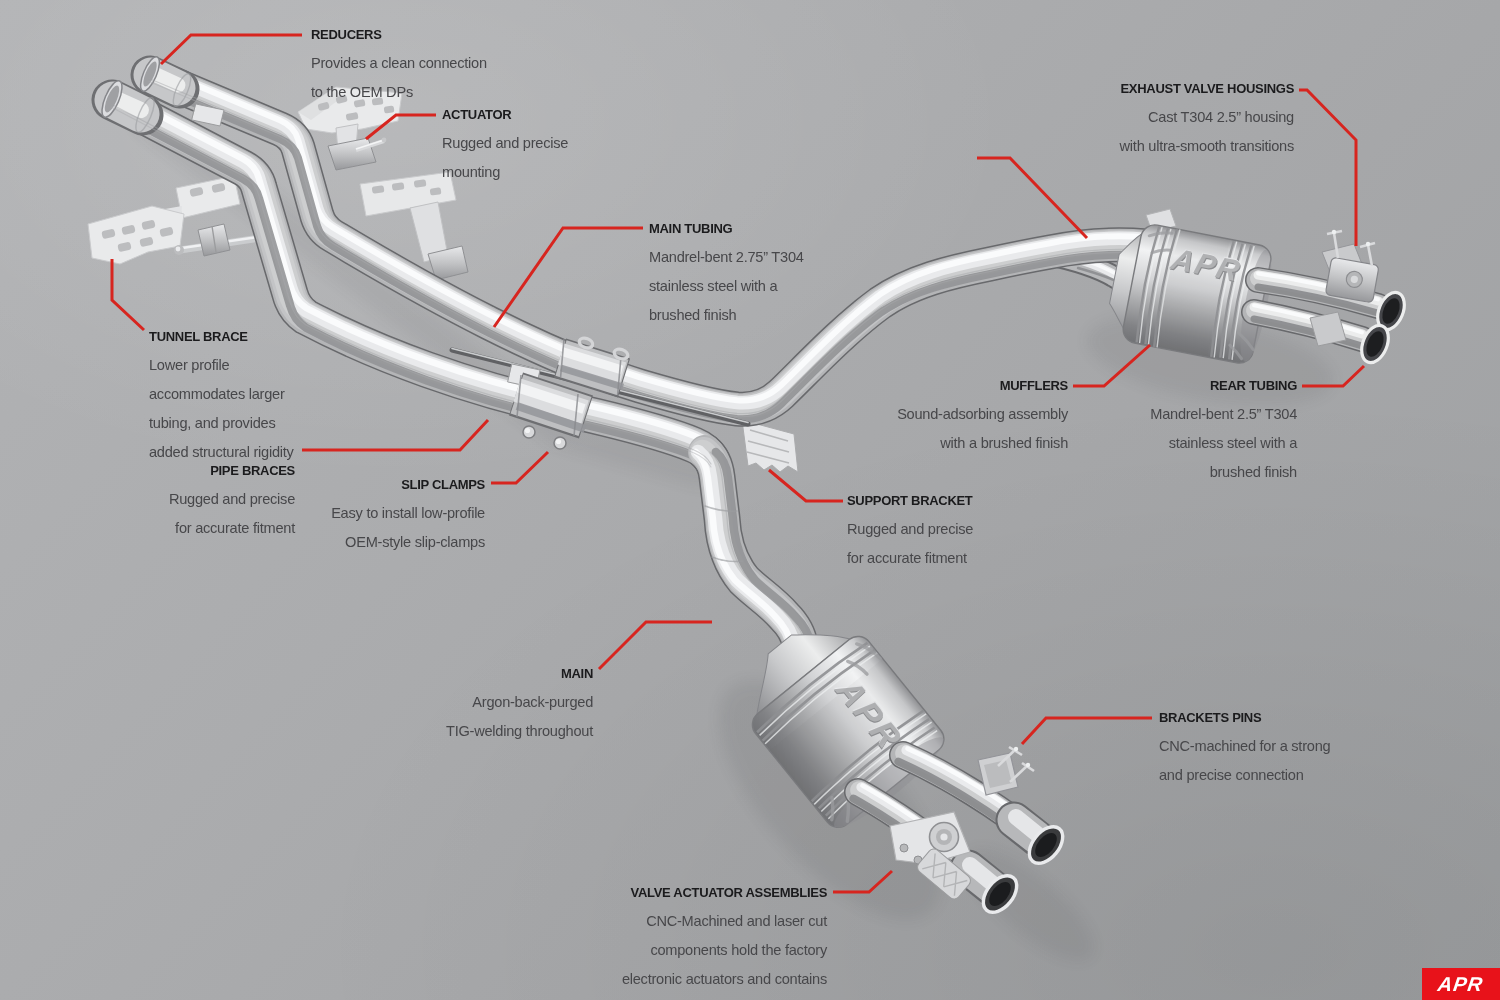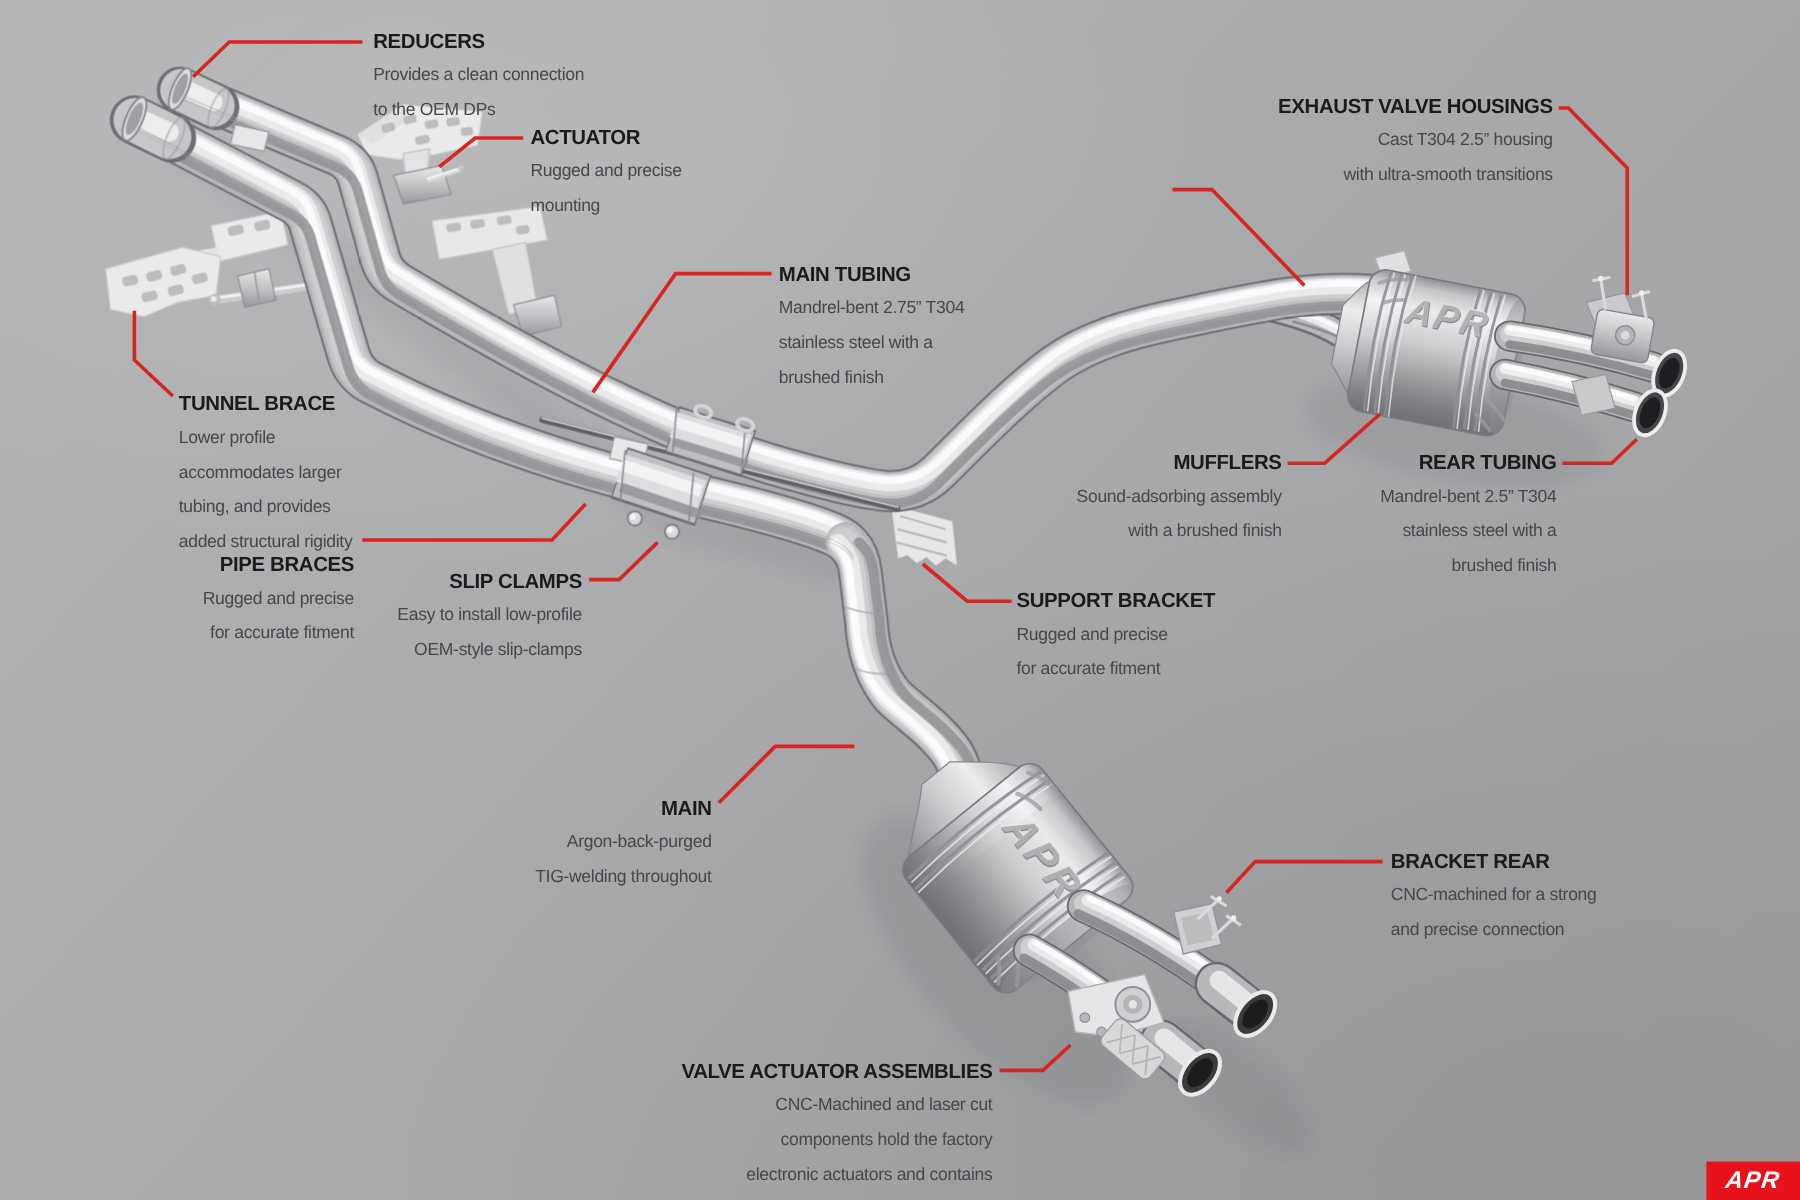--- a/index.html
+++ b/index.html
@@ -6,21 +6,21 @@
   .stage{
     position:relative;width:1500px;height:1000px;overflow:hidden;
     font-family:"Liberation Sans",sans-serif;
     background:
       radial-gradient(ellipse 900px 520px at 26% 12%, rgba(255,255,255,0.12), rgba(255,255,255,0) 70%),
       radial-gradient(ellipse 1300px 750px at 85% 95%, rgba(0,0,0,0.07), rgba(0,0,0,0) 75%),
       linear-gradient(133deg,#b2b3b5 0%, #abacae 38%, #a6a7a9 62%, #9ea0a2 100%);
   }
   svg.art{position:absolute;left:0;top:0;width:1500px;height:1000px;display:block;}
   .label{position:absolute;}
-  .label .hd{font-weight:bold;font-size:17px;line-height:17px;color:#1b1b1d;letter-spacing:-0.3px;white-space:nowrap;}
+  .label .hd{font-weight:bold;font-size:13px;line-height:17px;color:#1b1b1d;letter-spacing:-0.3px;white-space:nowrap;}
   .label .ln{font-size:14.6px;line-height:17px;color:#47474a;letter-spacing:-0.25px;white-space:nowrap;margin-top:12px;}
   .label.right{text-align:right;}
   .corner-logo{
     position:absolute;right:0;bottom:0;width:78px;height:32px;background:#e8121a;
     display:flex;align-items:center;justify-content:center;
   }
   .corner-logo .apr{
     color:#ffffff;font-weight:bold;font-style:italic;font-size:20px;letter-spacing:1px;
     transform:skewX(-8deg);font-family:"Liberation Sans",sans-serif;
   }
@@ -532,21 +532,21 @@
     <div class="ln">for accurate fitment</div>
   </div>
 
   <div class="label right" style="right:907px;top:665px">
     <div class="hd">MAIN</div>
     <div class="ln">Argon-back-purged</div>
     <div class="ln">TIG-welding throughout</div>
   </div>
 
   <div class="label left" style="left:1159px;top:709px">
-    <div class="hd">BRACKET REAR</div>
+    <div class="hd">BRACKETS PINS</div>
     <div class="ln">CNC-machined for a strong</div>
     <div class="ln">and precise connection</div>
   </div>
 
   <div class="label right" style="right:673px;top:884px">
     <div class="hd">VALVE ACTUATOR ASSEMBLIES</div>
     <div class="ln">CNC-Machined and laser cut</div>
     <div class="ln">components hold the factory</div>
     <div class="ln">electronic actuators and contains</div>
     <div class="ln">an intricate valve assembly</div>

